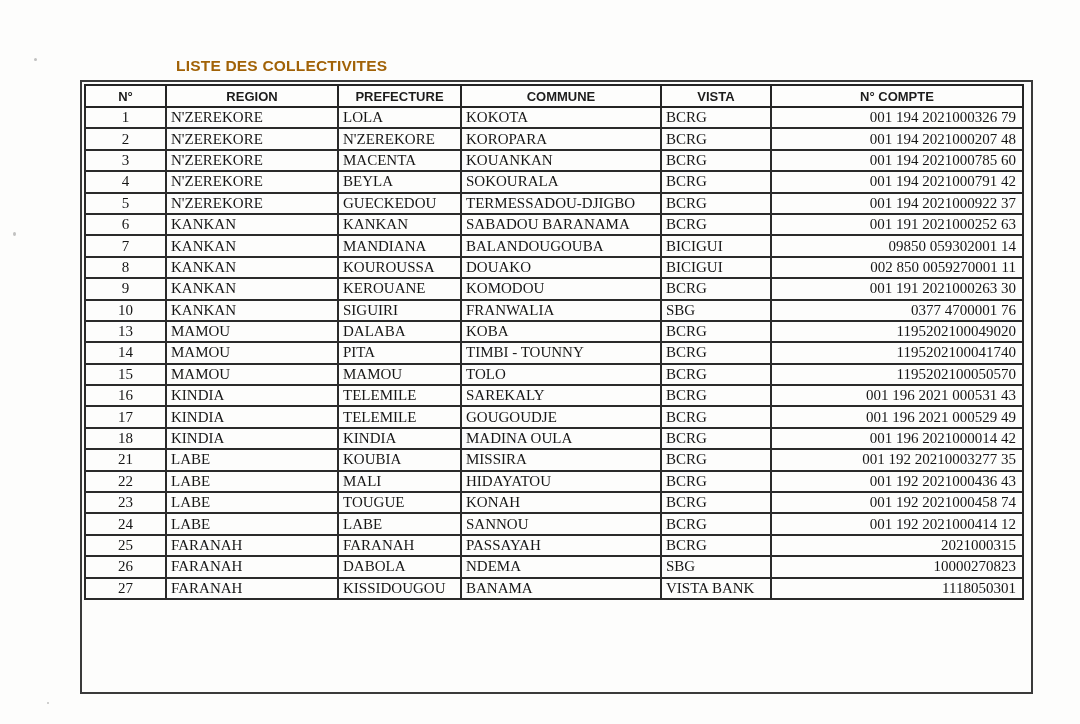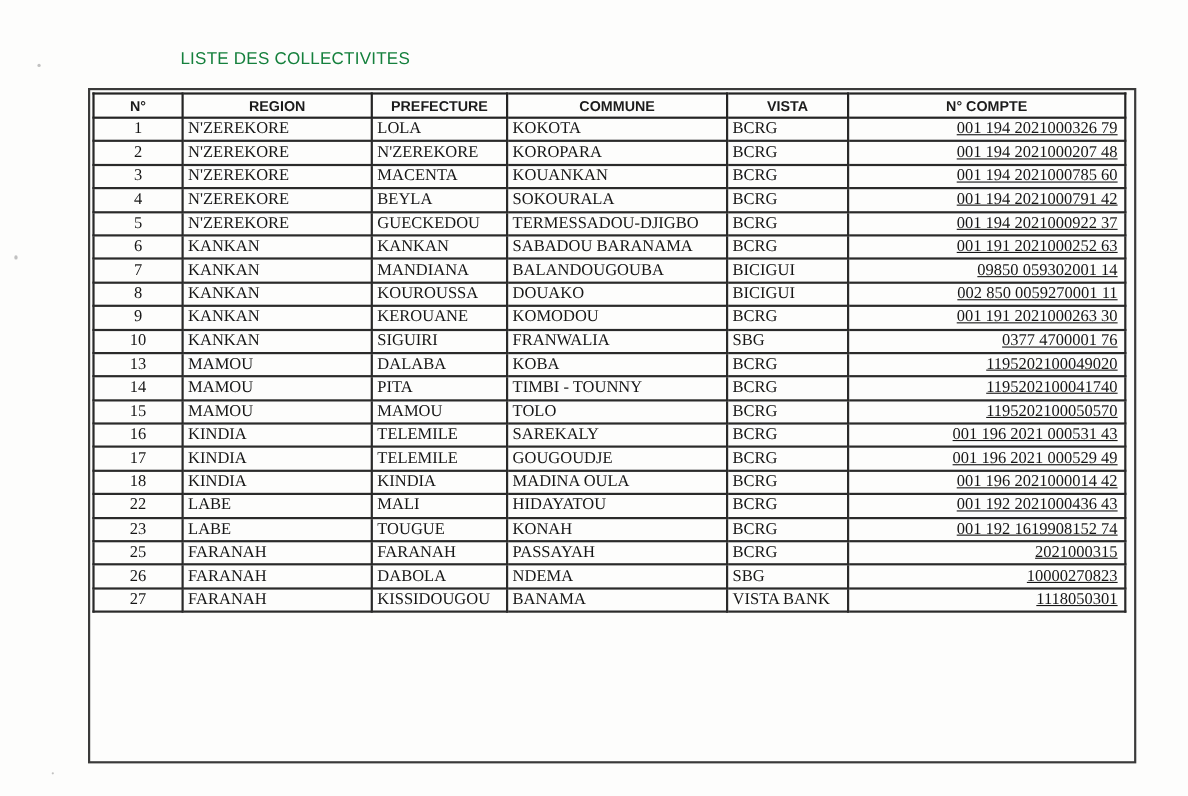--- a/index.html
+++ b/index.html
@@ -13,26 +13,26 @@
     height: 724px;
     background: #fdfdfc;
     overflow: hidden;
     color: #1d1d1d;
     font-family: "Liberation Serif", serif;
   }
   .doc-title {
     position: absolute;
     left: 160px;
     top: 41px;
-    margin: 4px;
+    margin: 16px;
     font-family: "Liberation Sans", sans-serif;
     font-size: 15.5px;
-    font-weight: 400;
+    font-weight: 700;
     letter-spacing: 0.2px;
-    color: #15803d;
+    color: #a16207;
   }
   
   .table-outline {
     position: absolute;
     left: 80px;
     top: 80px;
     width: 949px;
     height: 610px;
     border: 2px solid #3a3a3a;
     pointer-events: none;
@@ -66,21 +66,21 @@
     border: 2px solid #2a2a2a;
     white-space: nowrap;
     overflow: hidden;
     line-height: 1;
   }
   table.collectivites td:nth-child(1) { text-align: center; }
   table.collectivites td:nth-child(2),
   table.collectivites td:nth-child(3),
   table.collectivites td:nth-child(4),
   table.collectivites td:nth-child(5) { text-align: left; }
-  table.collectivites td:nth-child(6) { text-align: right; padding-right: 6px; text-decoration: underline; }
+  table.collectivites td:nth-child(6) { text-align: right; padding-right: 6px; }
   
   .speck {
     position: absolute;
     background: #8f8f8f;
     border-radius: 50%;
     opacity: 0.55;
     pointer-events: none;
   }
   .speck.s1 { left: 34px;  top: 58px;  width: 3px; height: 3px; }
   .speck.s2 { left: 13px;  top: 232px; width: 3px; height: 4px; }
@@ -237,34 +237,50 @@
         </tr>
         <tr>
           <td>18</td>
           <td>KINDIA</td>
           <td>KINDIA</td>
           <td>MADINA OULA</td>
           <td>BCRG</td>
           <td>001 196 2021000014 42</td>
         </tr>
         <tr>
+          <td>21</td>
+          <td>LABE</td>
+          <td>KOUBIA</td>
+          <td>MISSIRA</td>
+          <td>BCRG</td>
+          <td>001 192 20210003277 35</td>
+        </tr>
+        <tr>
           <td>22</td>
           <td>LABE</td>
           <td>MALI</td>
           <td>HIDAYATOU</td>
           <td>BCRG</td>
           <td>001 192 2021000436 43</td>
         </tr>
         <tr>
           <td>23</td>
           <td>LABE</td>
           <td>TOUGUE</td>
           <td>KONAH</td>
           <td>BCRG</td>
-          <td>001 192 1619908152 74</td>
+          <td>001 192 2021000458 74</td>
+        </tr>
+        <tr>
+          <td>24</td>
+          <td>LABE</td>
+          <td>LABE</td>
+          <td>SANNOU</td>
+          <td>BCRG</td>
+          <td>001 192 2021000414 12</td>
         </tr>
         <tr>
           <td>25</td>
           <td>FARANAH</td>
           <td>FARANAH</td>
           <td>PASSAYAH</td>
           <td>BCRG</td>
           <td>2021000315</td>
         </tr>
         <tr>

